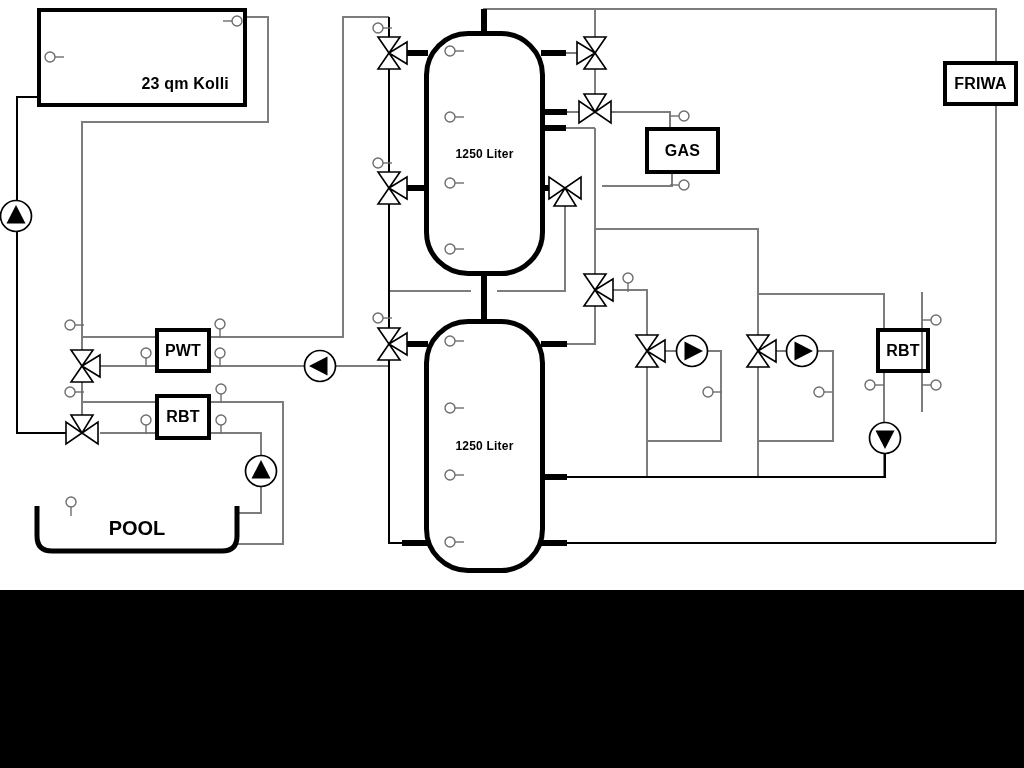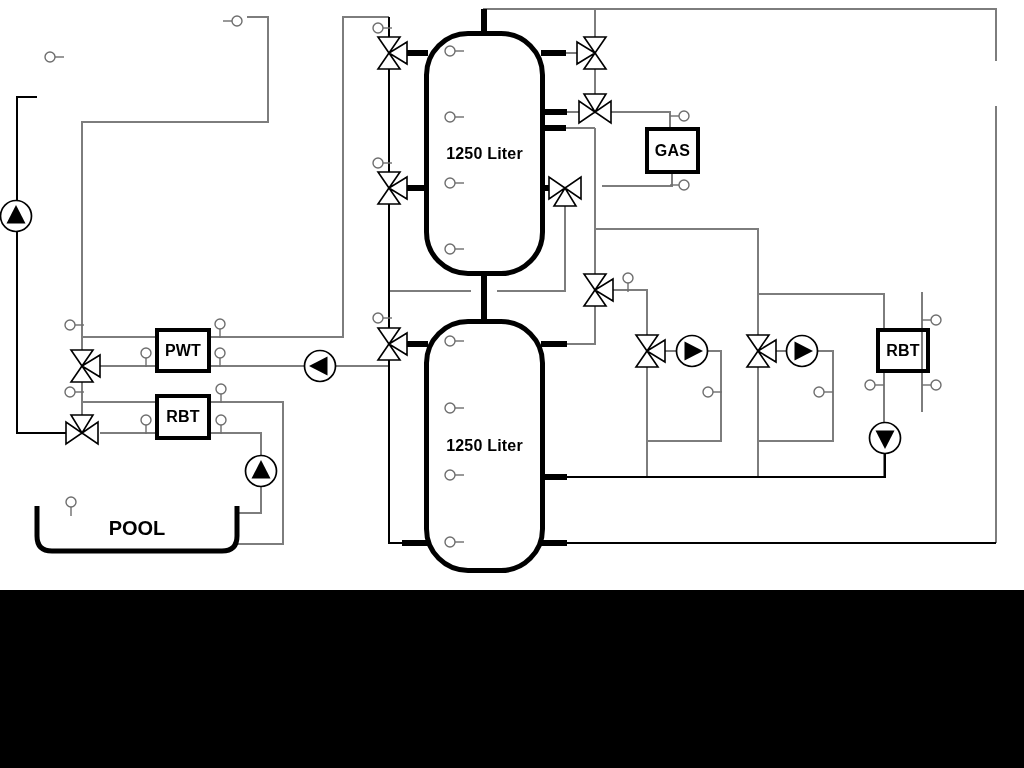--- a/index.html
+++ b/index.html
@@ -15,21 +15,21 @@
   .valve { fill:#ffffff; stroke:#000000; stroke-width:1.6; stroke-linejoin:miter; }
   .pumpc { fill:#ffffff; stroke:#000000; stroke-width:1.7; }
   .pumpt { fill:#000000; stroke:none; }
   .sensor line { stroke:#6e6e6e; stroke-width:1.4; }
   .sensor circle { fill:#ffffff; stroke:#6e6e6e; stroke-width:1.4; }
   .box {
     position:absolute; box-sizing:border-box; background:transparent;
     border:4px solid #000; display:flex; align-items:center; justify-content:center;
     font-weight:bold; font-size:16px; color:#000; letter-spacing:0.2px;
   }
-  .tank { border-width:5px; border-radius:44px; font-size:16px; }
+  .tank { border-width:5px; border-radius:44px; font-size:12px; }
   .collector { align-items:flex-end; justify-content:flex-end; }
   .collector span { margin:0 14px 10px 0; }
   .plainlabel {
     position:absolute; display:flex; align-items:center; justify-content:center;
     font-weight:bold; font-size:20px; color:#000;
   }
   .bottom-bar { position:absolute; left:0; top:590px; width:1024px; height:178px; }
 </style>
 </head>
 <body>
@@ -130,41 +130,47 @@
     <use href="#vvr" transform="translate(758,351)"></use>
 
     <use href="#pump" transform="translate(16,216)"></use>
     <use href="#pump" transform="translate(320,366) rotate(270)"></use>
     <use href="#pump" transform="translate(261,471)"></use>
     <use href="#pump" transform="translate(692,351) rotate(90)"></use>
     <use href="#pump" transform="translate(802,351) rotate(90)"></use>
     <use href="#pump" transform="translate(885,438) rotate(180)"></use>
   </svg>
 
+  <div class="box collector" style="left:37px; top:8px; width:210px; height:99px;">
+    <span>23 qm Kolli</span>
+  </div>
 
   <div class="box tank" style="left:424px; top:31px; width:121px; height:245px;">
     <span>1250 Liter</span>
   </div>
 
   <div class="box tank" style="left:424px; top:319px; width:121px; height:254px;">
     <span>1250 Liter</span>
   </div>
 
   <div class="box" style="left:155px; top:328px; width:56px; height:45px;">
     <span>PWT</span>
   </div>
 
   <div class="box" style="left:155px; top:394px; width:56px; height:46px;">
     <span>RBT</span>
   </div>
 
-  <div class="box" style="left:645px; top:127px; width:55px; height:47px;">
+  <div class="box" style="left:645px; top:127px; width:75px; height:47px;">
     <span>GAS</span>
   </div>
 
+  <div class="box" style="left:943px; top:61px; width:75px; height:45px;">
+    <span>FRIWA</span>
+  </div>
 
   <div class="box" style="left:876px; top:328px; width:54px; height:45px;">
     <span>RBT</span>
   </div>
 
   <div class="plainlabel" style="left:37px; top:506px; width:200px; height:45px;">POOL</div>
 
   <div class="bottom-bar" style="background:#000;"></div>
 
 </div>

